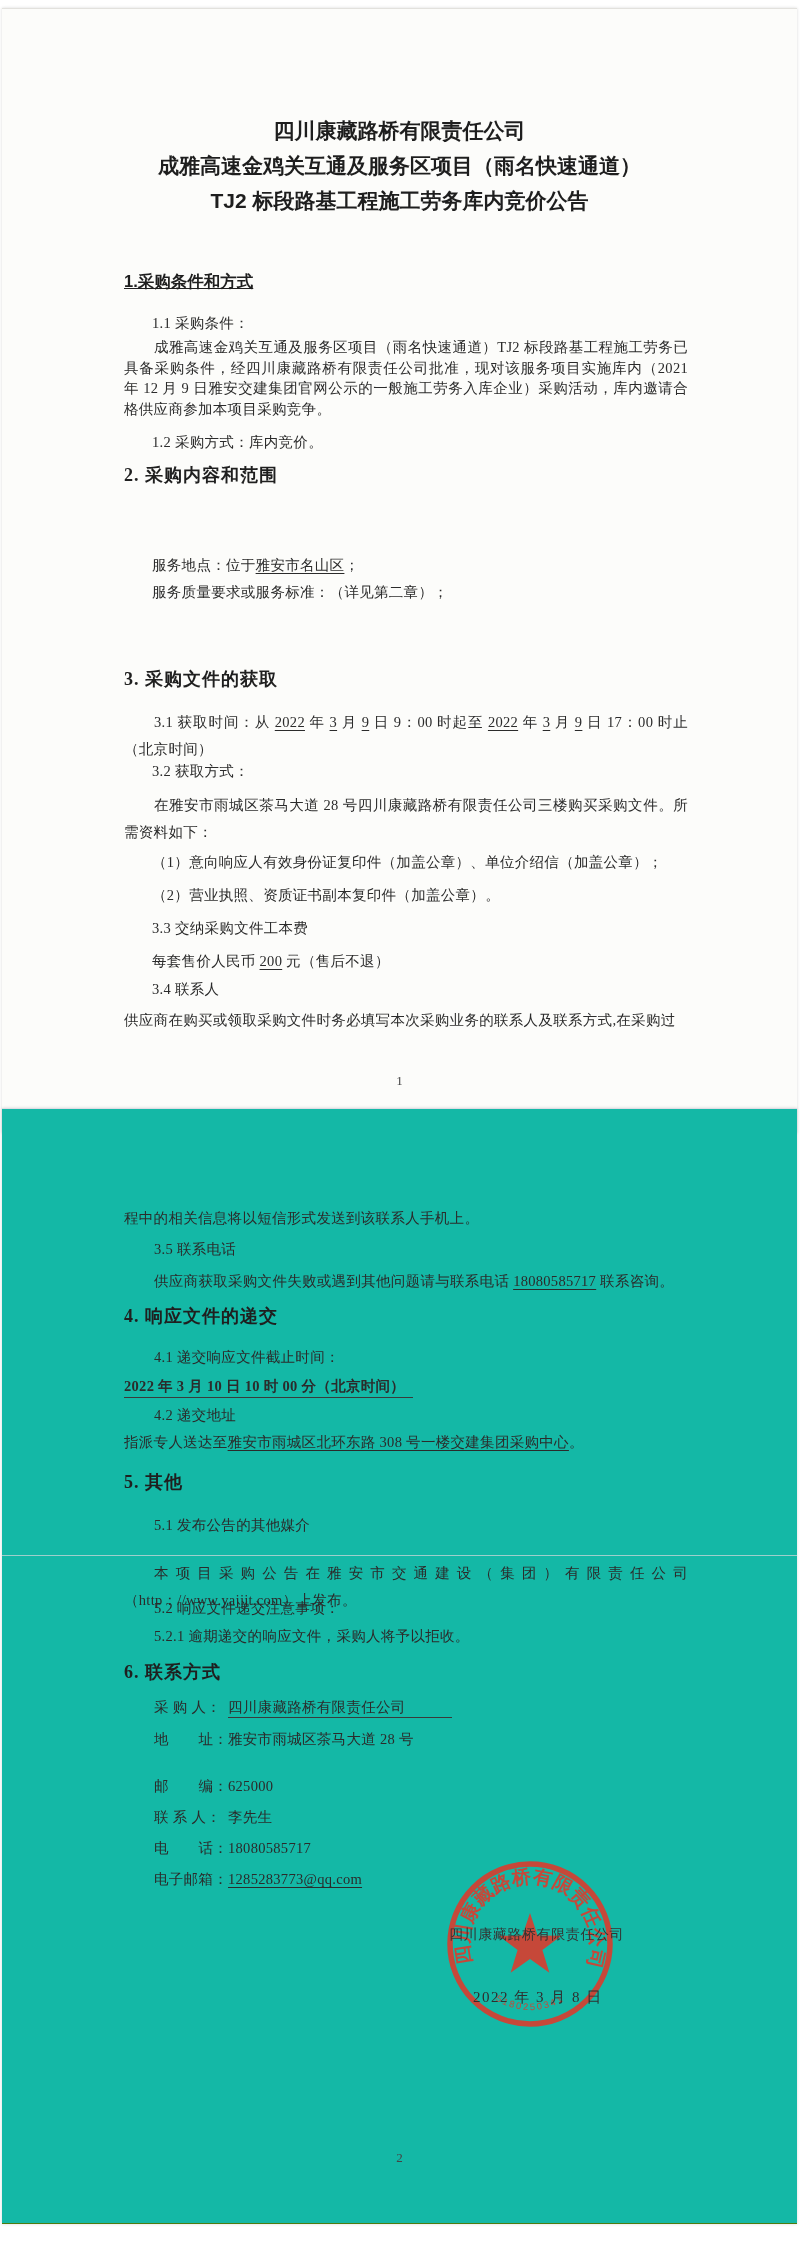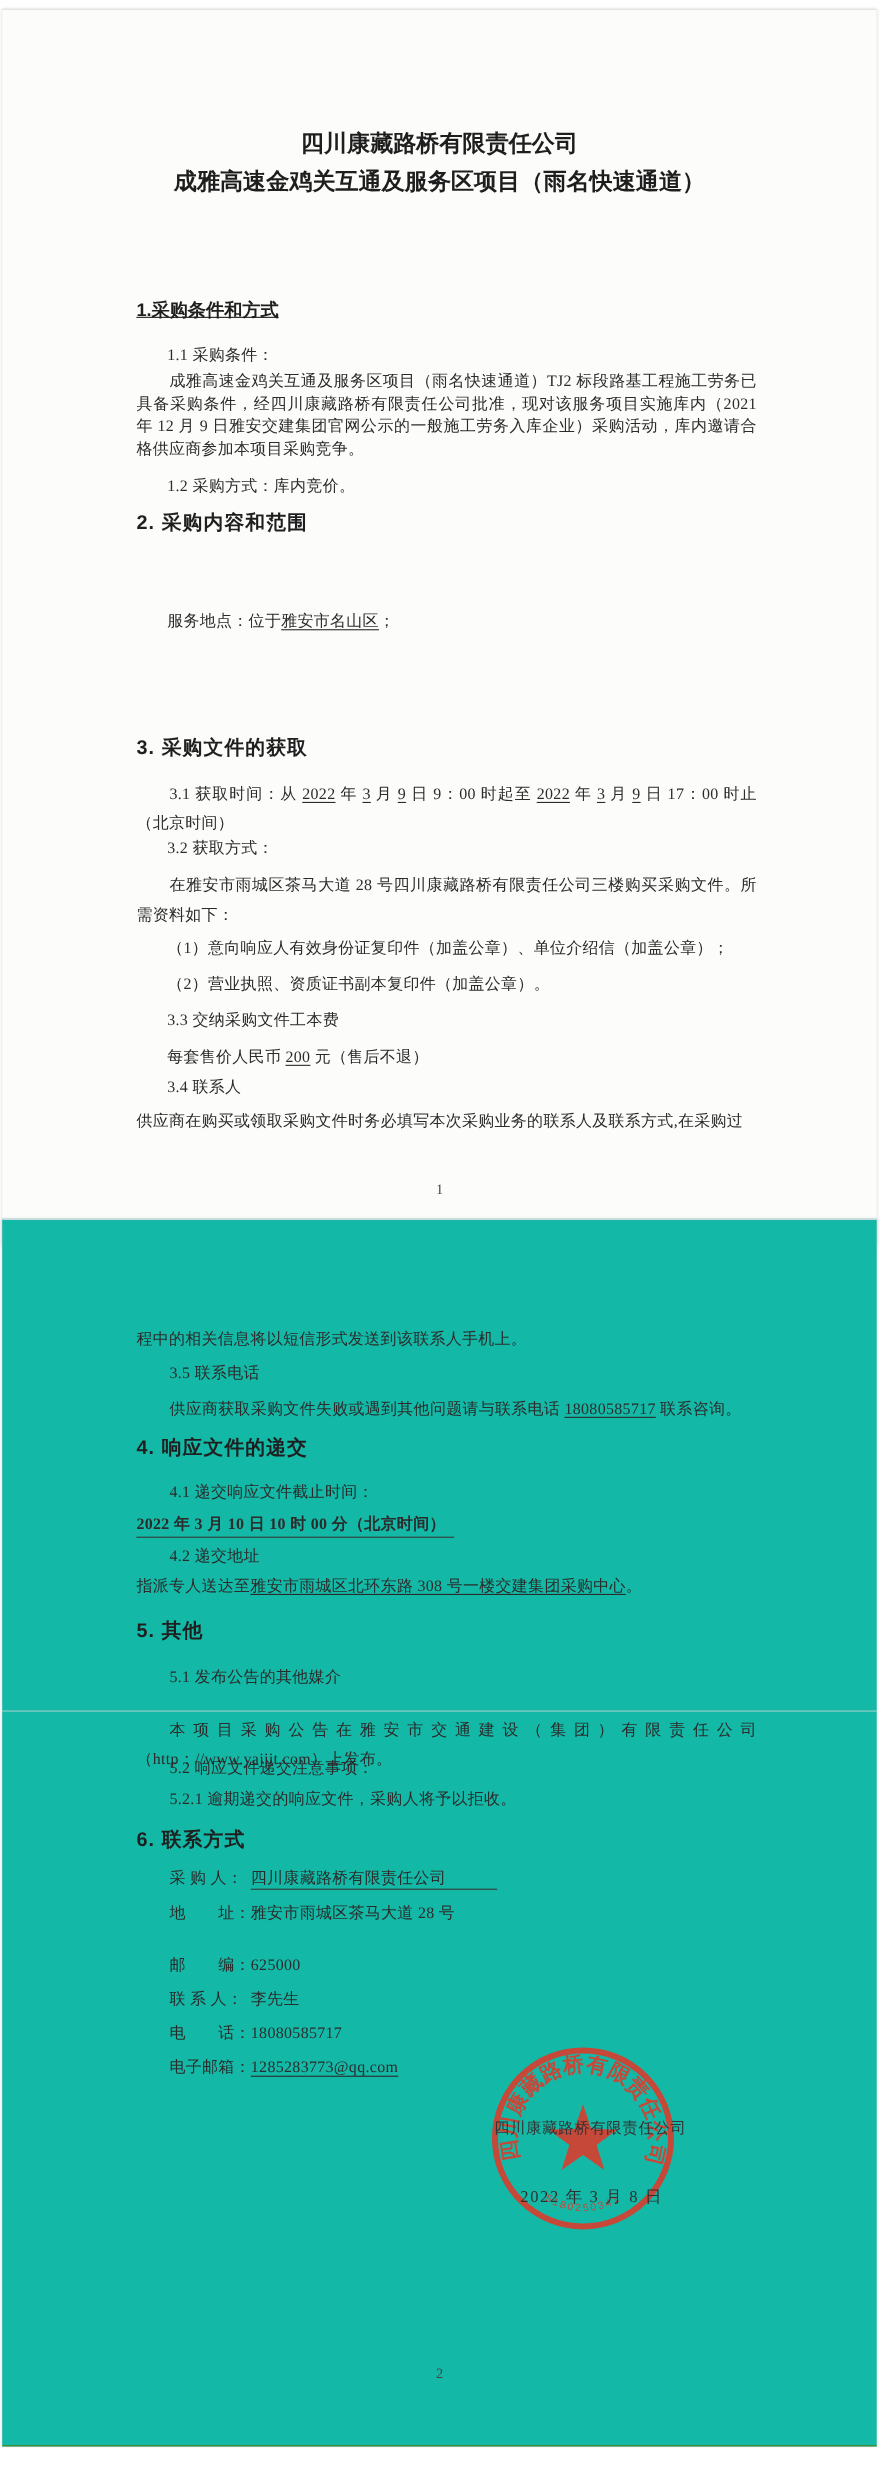--- a/index.html
+++ b/index.html
@@ -16,21 +16,21 @@
   }
   #page1{top:8px;height:1124px;background:#fcfcfa;border-top:1px solid #e2e1dd;}
   #page2{top:1108px;height:1114px;background:#14b8a6;border-top:1px solid #dddde4;border-bottom:1px solid #4d7c0f;}
   .abs{position:absolute;}
   .title{
     width:100%;text-align:center;
     font-family:"Liberation Sans", sans-serif;
     font-weight:bold;font-size:21px;line-height:35px;color:#1e1e1e;
   }
   .h-big{
-    font-family:Liberation Sans, sans-serif;
+    font-family:Liberation Serif, serif;
     font-weight:bold;font-size:18px;color:#1f1f1f;letter-spacing:1px;
   }
   .h-mid{
     font-family:"Liberation Sans", sans-serif;
     font-weight:bold;font-size:16.5px;color:#1f1f1f;
   }
   .body-t{font-size:14.5px;line-height:20.5px;letter-spacing:.3px;}
   .para{width:564px;text-indent:30px;text-align:justify;}
   .lh27{line-height:27px;}
   .useg{text-decoration:underline;text-underline-offset:3px;text-decoration-thickness:1px;}
@@ -45,35 +45,37 @@
   .stamp-svg{opacity:.88;}
 </style>
 </head>
 <body>
 
 <div class="page" id="page1">
 
   <div class="abs title" style="top:104px;">
     <div>四川康藏路桥有限责任公司</div>
     <div>成雅高速金鸡关互通及服务区项目（雨名快速通道）</div>
+    <div>TJ2 标段路基工程施工劳务库内竞价公告</div>
   </div>
 
   <div class="abs h-mid" style="left:122px;top:262px;text-decoration:underline;">1.采购条件和方式</div>
 
   <div class="abs body-t" style="left:150px;top:304px;">1.1 采购条件：</div>
 
   <div class="abs body-t para" style="left:122px;top:328px;">成雅高速金鸡关互通及服务区项目（雨名快速通道）TJ2 标段路基工程施工劳务已具备采购条件，经四川康藏路桥有限责任公司批准，现对该服务项目实施库内（2021 年 12 月 9 日雅安交建集团官网公示的一般施工劳务入库企业）采购活动，库内邀请合格供应商参加本项目采购竞争。</div>
 
   <div class="abs body-t" style="left:150px;top:423px;">1.2 采购方式：库内竞价。</div>
 
   <div class="abs h-big" style="left:122px;top:454px;">2. 采购内容和范围</div>
 
 
   <div class="abs body-t" style="left:150px;top:543px;line-height:27.4px;">
     <div><span>服务地点：位于</span><span class="useg">雅安市名山区</span><span>；</span></div>
+    <div>服务质量要求或服务标准：（详见第二章）；</div>
   </div>
 
   <div class="abs h-big" style="left:122px;top:658px;">3. 采购文件的获取</div>
 
   <div class="abs body-t para lh27" style="left:122px;top:700px;"><span>3.1 获取时间：从 </span><span class="useg">2022</span><span> 年 </span><span class="useg">3</span><span> 月 </span><span class="useg">9</span><span> 日 9：00 时起至 </span><span class="useg">2022</span><span> 年 </span><span class="useg">3</span><span> 月 </span><span class="useg">9</span><span> 日 17：00 时止（北京时间）</span></div>
 
   <div class="abs body-t" style="left:150px;top:752px;">3.2 获取方式：</div>
 
   <div class="abs body-t para lh27" style="left:122px;top:783px;">在雅安市雨城区茶马大道 28 号四川康藏路桥有限责任公司三楼购买采购文件。所需资料如下：</div>
 

